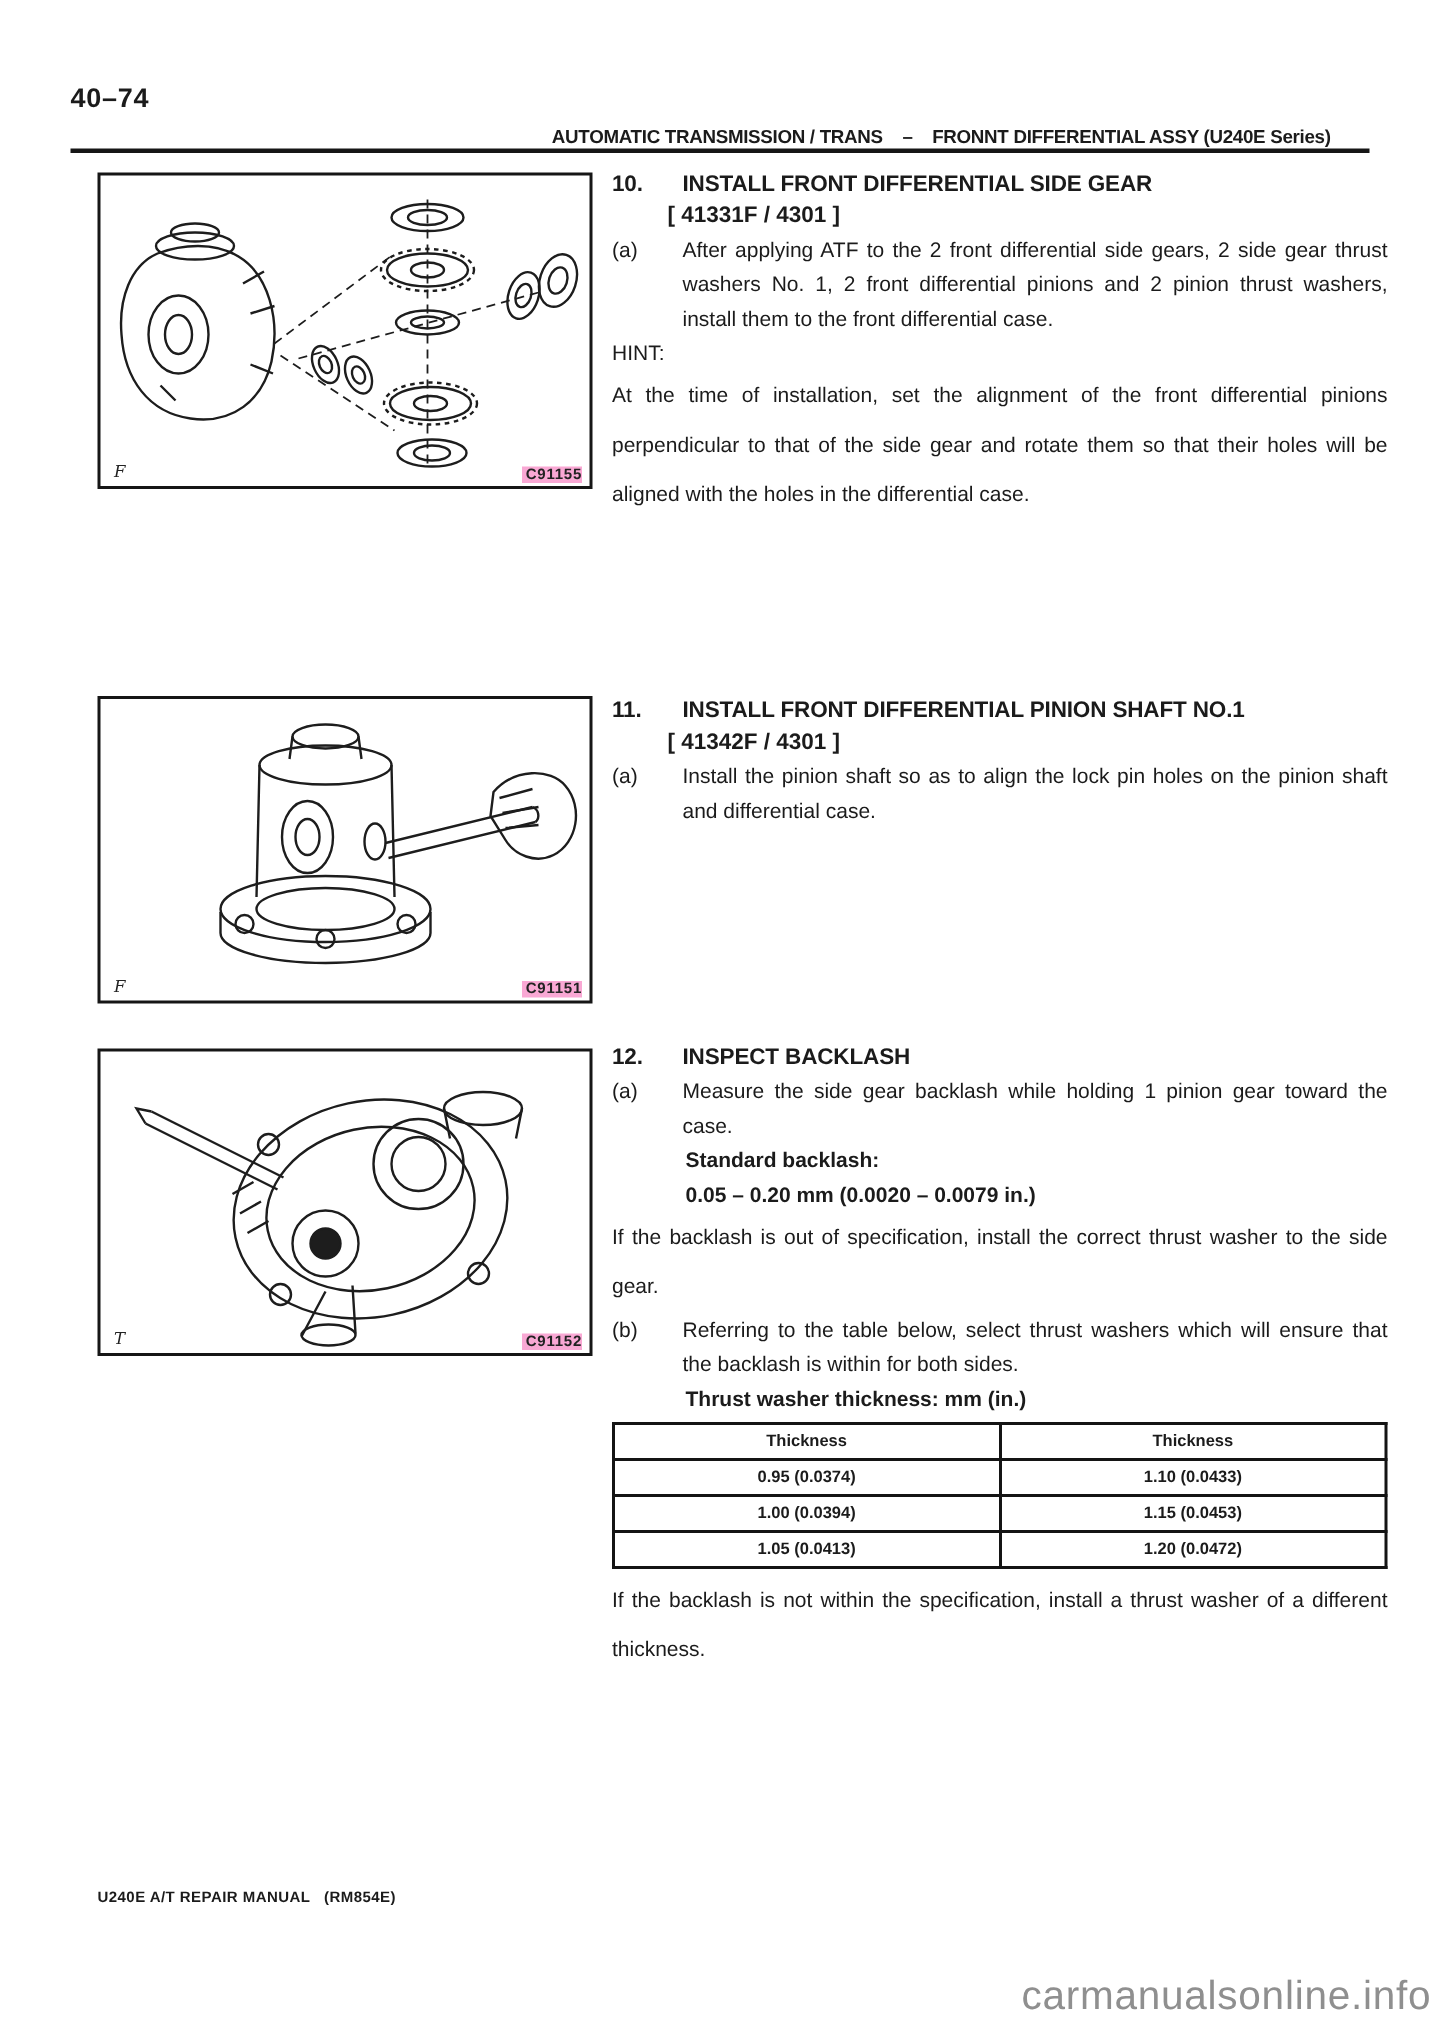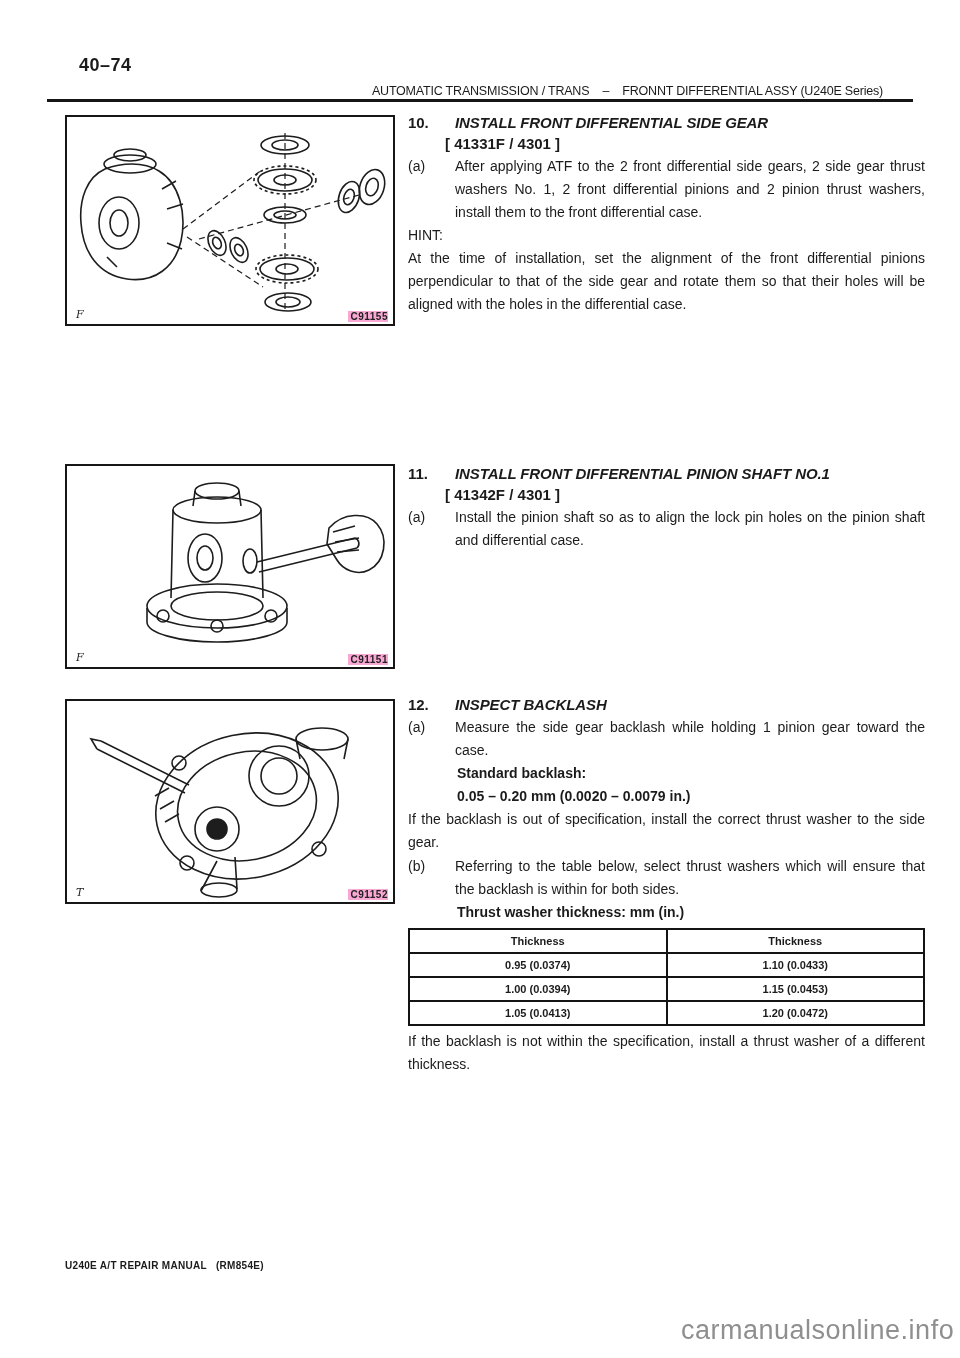--- a/index.html
+++ b/index.html
@@ -1,24 +1,24 @@
 <!DOCTYPE html>
 <html><head>
 <meta charset="utf-8">
 <style>
   html,body{margin:0;padding:0;}
   body{
     width:960px;height:1358px;position:relative;background:#ffffff;
     font-family:"Liberation Sans",sans-serif;color:#1b1b1b;overflow:hidden;
   }
   
-  .page-number{position:absolute;left:47px;top:55px;font-size:18px;font-weight:bold;letter-spacing:0.5px;margin-left:32px;}
+  .page-number{position:absolute;left:47px;top:55px;font-size:18px;font-weight:bold;letter-spacing:0.5px;}
   .header-title{
     position:absolute;left:340px;top:84px;width:575px;text-align:center;
-    font-size:12.5px;font-weight:normal;white-space:pre;letter-spacing:-0.2px;
+    font-size:12.5px;font-weight:bold;white-space:pre;letter-spacing:-0.2px;
   }
   .header-rule{position:absolute;left:47px;top:99px;width:866px;height:3px;background:#161616;}
   
   .figure{position:absolute;left:65px;width:330px;border:2px solid #161616;background:#fff;box-sizing:border-box;}
   .figure svg{display:block;width:100%;height:100%;}
   .fig-caption{
     position:absolute;right:5px;bottom:2px;font-size:10px;font-weight:bold;
     color:#222;letter-spacing:0.5px;background:#f9a8d4;padding-left:3px;
   }
   .fig-corner{
@@ -28,26 +28,26 @@
   #figure-1{top:115px;height:211px;}
   #figure-2{top:464px;height:205px;}
   #figure-3{top:699px;height:205px;}
   
   .txt-block{position:absolute;left:408px;width:517px;}
   #section-10{top:112px;}
   #section-11{top:463px;}
   #section-12{top:694px;}
   .sec-head{display:flex;font-size:15px;line-height:21px;font-weight:bold;letter-spacing:-0.1px;}
   .sec-num{width:47px;flex:none;}
-  .sec-title{flex:1;font-style:italic;}
+  .sec-title{flex:1;}
   .sec-code{margin-left:37px;font-size:15px;line-height:21px;font-weight:bold;}
   .step{display:flex;font-size:14px;line-height:23px;margin-top:1px;}
   .step-label{width:47px;flex:none;}
   .step-text{flex:1;text-align:justify;}
-  .flush{font-size:14px;line-height:23px;text-align:justify;}
+  .flush{font-size:14px;line-height:33px;text-align:justify;}
   .hint-label{font-size:14px;line-height:23px;}
   .bold-line{font-weight:bold;font-size:14px;line-height:23px;margin-left:49px;}
   
   .spec-table{width:100%;border-collapse:collapse;border:2px solid #141414;margin-top:4px;table-layout:fixed;padding-left:48px;}
   .spec-table th,.spec-table td{
     border:2px solid #141414;height:20px;font-size:11px;font-weight:bold;
     text-align:center;padding:1px 4px;
   }
   
   .footer{position:absolute;left:65px;top:1260px;font-size:10px;font-weight:bold;white-space:pre;letter-spacing:0.3px;}

